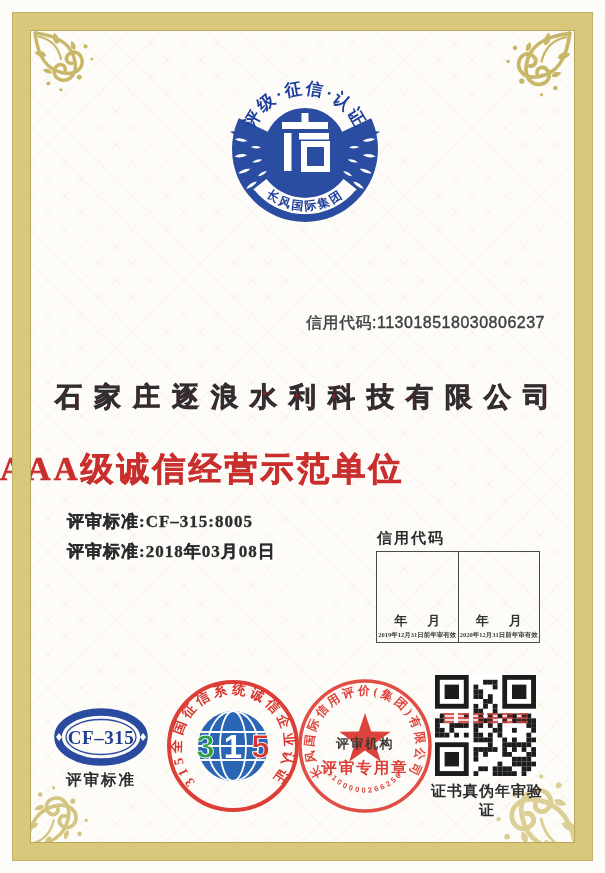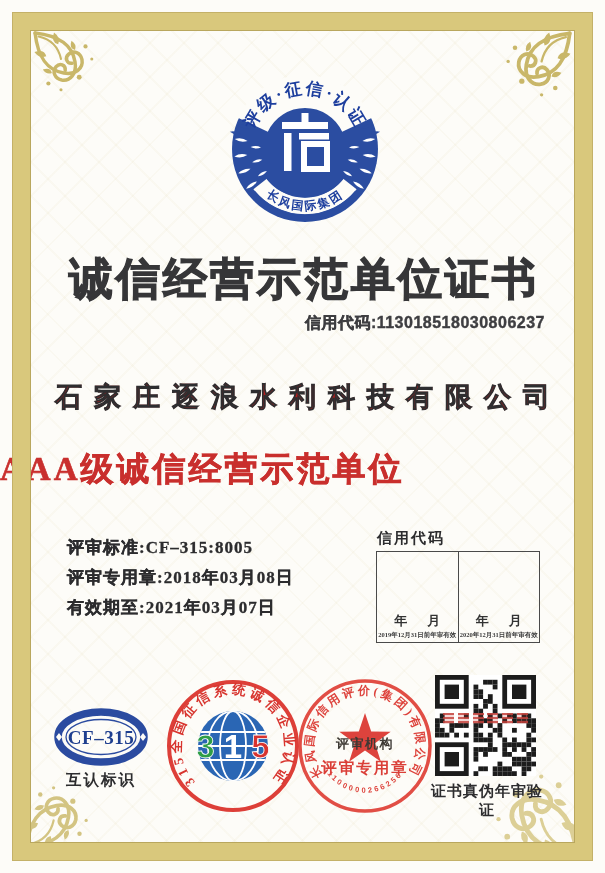--- a/index.html
+++ b/index.html
@@ -17,29 +17,29 @@
   .fl-tr{right:33px;top:31px;width:76px;height:76px;color:#c9b769;transform:scaleX(-1);}
   .fl-bl{left:24px;bottom:23px;width:74px;height:74px;color:#d3c482;transform:scaleY(-1);}
   .fl-br{right:25px;bottom:15px;width:97px;height:97px;color:#dccf96;transform:scale(-1,-1);}
 
   .emblem{position:absolute;left:225px;top:69px;width:160px;height:160px;z-index:1;}
 
   .title{position:absolute;top:250px;left:0;width:100%;text-align:center;z-index:1;
          font-size:44px;font-weight:900;color:#363638;letter-spacing:3px;text-indent:3px;
          -webkit-text-stroke:1.2px #363638;}
   .credit{position:absolute;top:313px;right:60px;z-index:1;
-          font-size:16px;font-weight:700;color:#3e3e41;letter-spacing:.5px;-webkit-text-stroke:.4px #3e3e41;}
+          font-size:16px;font-weight:400;color:#3e3e41;letter-spacing:.5px;-webkit-text-stroke:.4px #3e3e41;}
   .company{position:absolute;top:379px;left:0;width:100%;text-align:center;z-index:1;
            font-size:27px;font-weight:900;color:#b91c1c;letter-spacing:12px;text-indent:12px;
            -webkit-text-stroke:.8px #2e2e30;}
   .grade{position:absolute;top:447px;left:0;width:100%;text-align:left;z-index:1;
          font-family:"Liberation Serif",serif;font-size:33px;font-weight:900;color:#c92f2d;
          letter-spacing:3px;-webkit-text-stroke:.6px #c92f2d;}
 
-  .details{position:absolute;left:67px;top:533px;z-index:1;font-family:"Liberation Serif",serif;
+  .details{position:absolute;left:67px;top:507px;z-index:1;font-family:"Liberation Serif",serif;
            font-size:17px;font-weight:700;color:#2c2c2e;letter-spacing:1px;}
   .details div{height:30px;line-height:30px;-webkit-text-stroke:.3px #2c2c2e;}
 
   .review-title{position:absolute;left:377px;top:529px;z-index:1;font-family:"Liberation Serif",serif;
                 font-size:15px;font-weight:700;color:#2c2c2e;letter-spacing:2px;}
   .review-box{position:absolute;left:376px;top:551px;width:162px;height:90px;z-index:1;
               border:1.5px solid #4a4a4a;display:flex;background:transparent;}
   .review-cell{flex:1;display:flex;flex-direction:column;justify-content:flex-end;align-items:center;
                padding-bottom:2px;font-family:"Liberation Serif",serif;color:#333;}
   .review-cell:first-child{border-right:1px solid #4a4a4a;}
@@ -146,29 +146,27 @@
 
     <g transform="translate(0,-2)" fill="#ffffff">
       <rect x="-3.5" y="-34" width="7" height="10"></rect>
       <rect x="-23" y="-25" width="46" height="7"></rect>
       <rect x="-21" y="-14" width="7.5" height="38"></rect>
       <rect x="-6" y="-14" width="30" height="6.5"></rect>
       <rect x="-1" y="-3" width="23" height="25" fill="none" stroke="#ffffff" stroke-width="6"></rect>
     </g>
   </svg>
 
-  <div class="title">诚信经营示范单位证书</div>
   <div class="credit">信用代码:113018518030806237</div>
   <div class="company">石家庄逐浪水利科技有限公司</div>
   <div class="grade">AAA级诚信经营示范单位</div>
 
   <div class="details">
     <div>评审标准:CF–315:8005</div>
-    <div>评审专用章:2018年03月08日</div>
-    <div>有效期至:2021年03月07日</div>
+    <div>评审标准:2018年03月08日</div>
   </div>
 
   <div class="review-title">信用代码</div>
   <div class="review-box">
     <div class="review-cell">
       <div class="ym">
         <span>年</span>
         <span>月</span>
       </div>
       <div class="review-note">2019年12月31日前年审有效</div>
@@ -182,21 +180,21 @@
     </div>
   </div>
 
   <svg class="cf315" viewBox="-48 -29 96 58">
     <ellipse rx="43" ry="25" fill="none" stroke="#2b4ba0" stroke-width="7.5"></ellipse>
     <ellipse rx="35" ry="17.5" fill="none" stroke="#2b4ba0" stroke-width="1.3"></ellipse>
     <path d="M-45,0 l3,-4 3,4 -3,4 z" fill="#fdfcf8"></path>
     <path d="M45,0 l-3,-4 -3,4 3,4 z" fill="#fdfcf8"></path>
     <text y="7" text-anchor="middle" font-size="19" font-weight="bold" fill="#1f3f8f" font-family="Liberation Serif,serif" letter-spacing="0.5">CF–315</text>
   </svg>
-  <div class="cf315-caption">互认标识</div>
+  <div class="cf315-caption">评审标准</div>
 
   <svg class="globe-seal" viewBox="-68 -68 136 136">
     <circle r="64" fill="none" stroke="#dd3f38" stroke-width="4"></circle>
     <path id="gArc" d="M -29.8,42.6 A52,52 0 1 1 29.8,42.6" fill="none"></path>
     <text font-size="13.5" font-weight="bold" fill="#d8352f" letter-spacing="4" font-family="Liberation Serif,serif">
       <textPath href="#gArc" startOffset="50%" text-anchor="middle">315全国征信系统诚信企业认证</textPath>
     </text>
     <clipPath id="gClip">
         <circle r="35"></circle>
       </clipPath>

